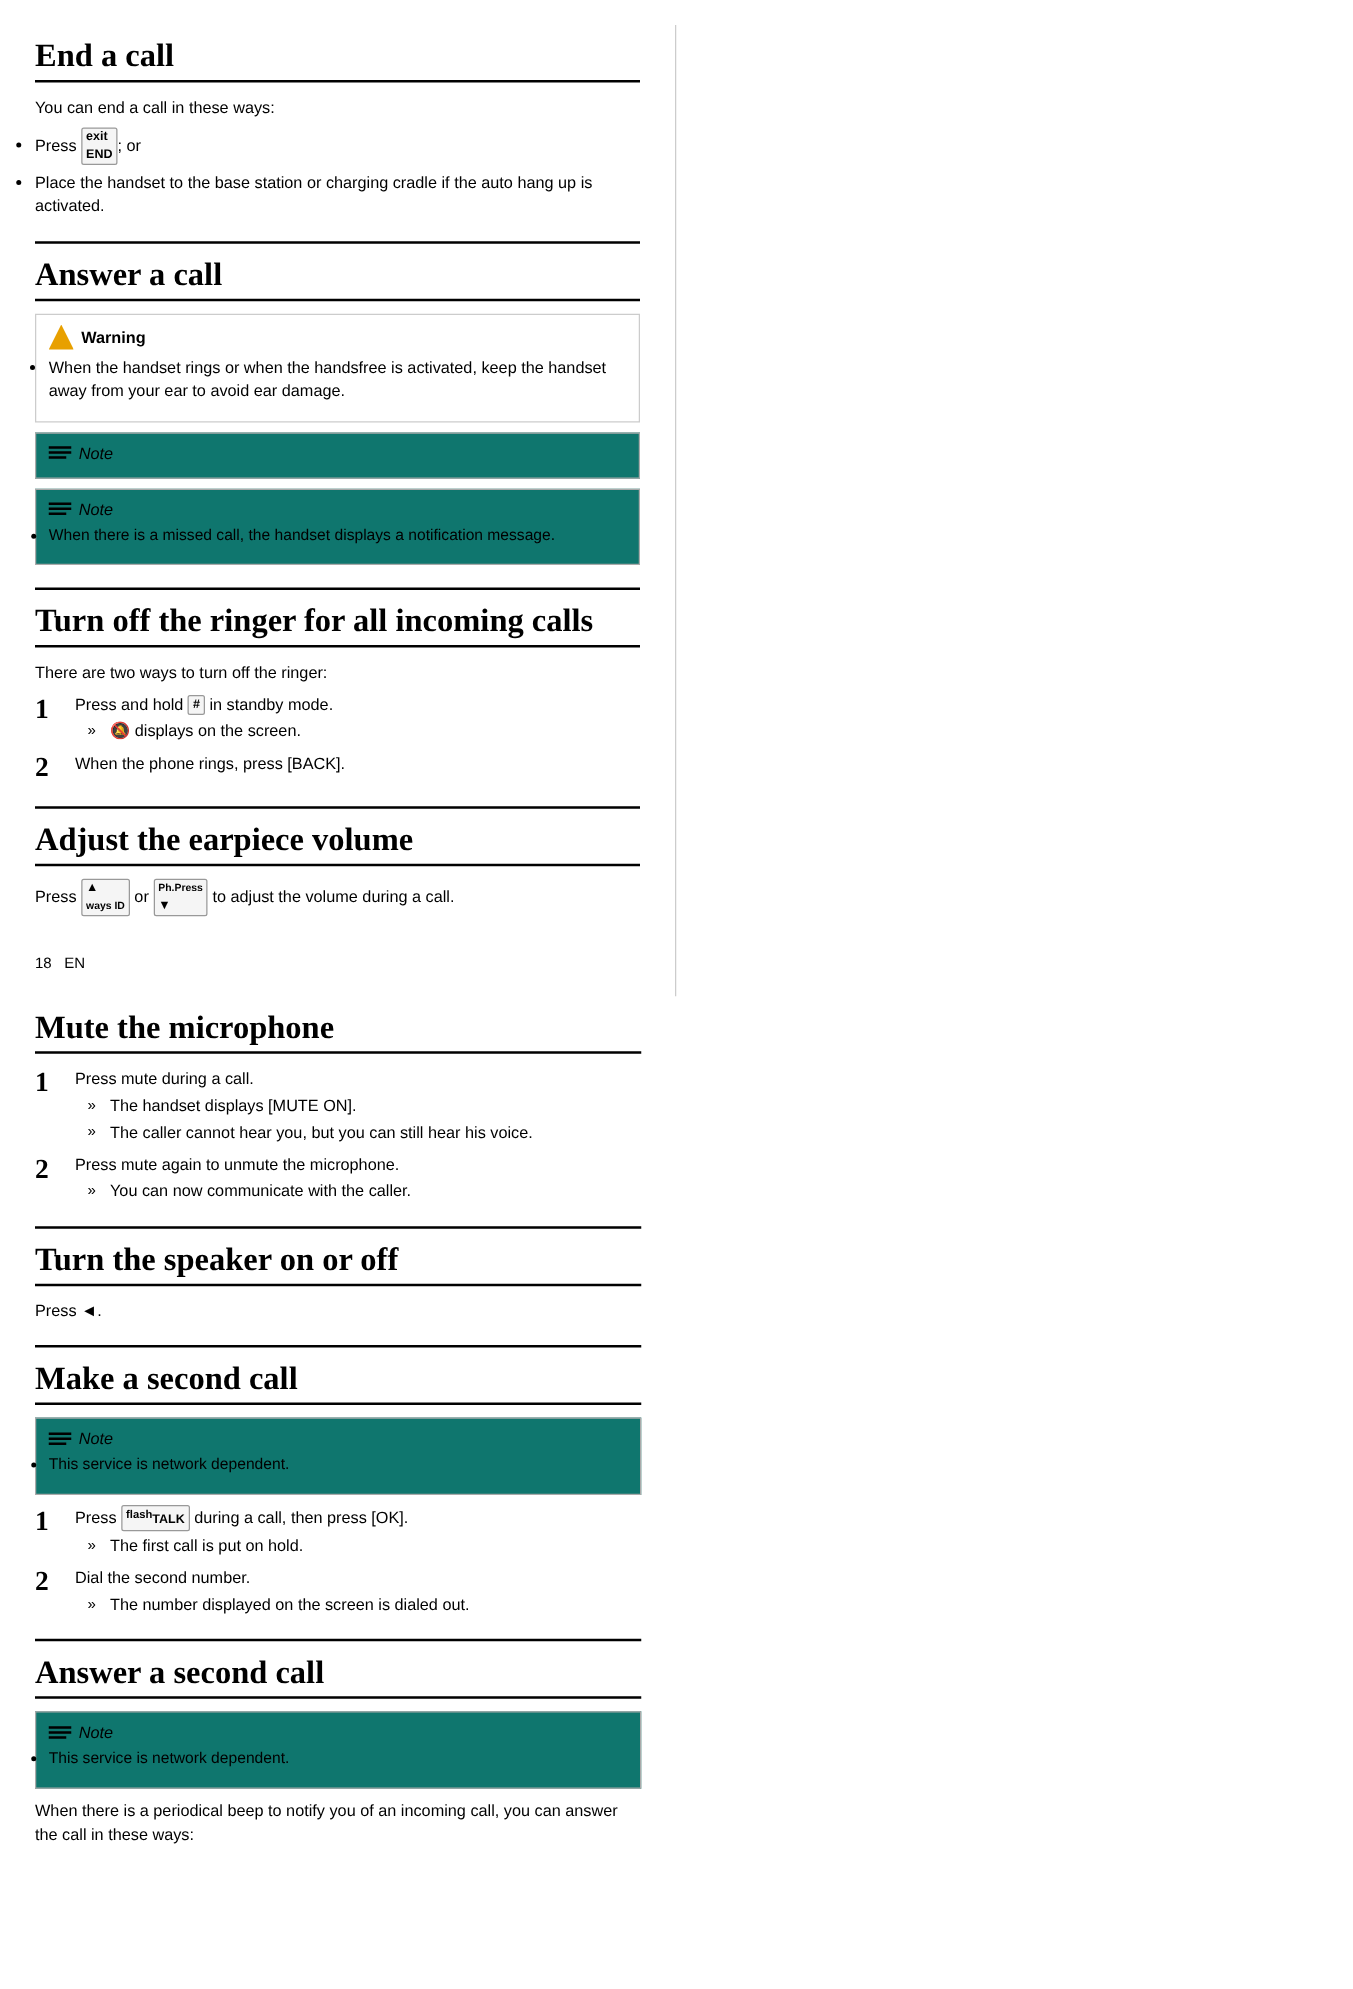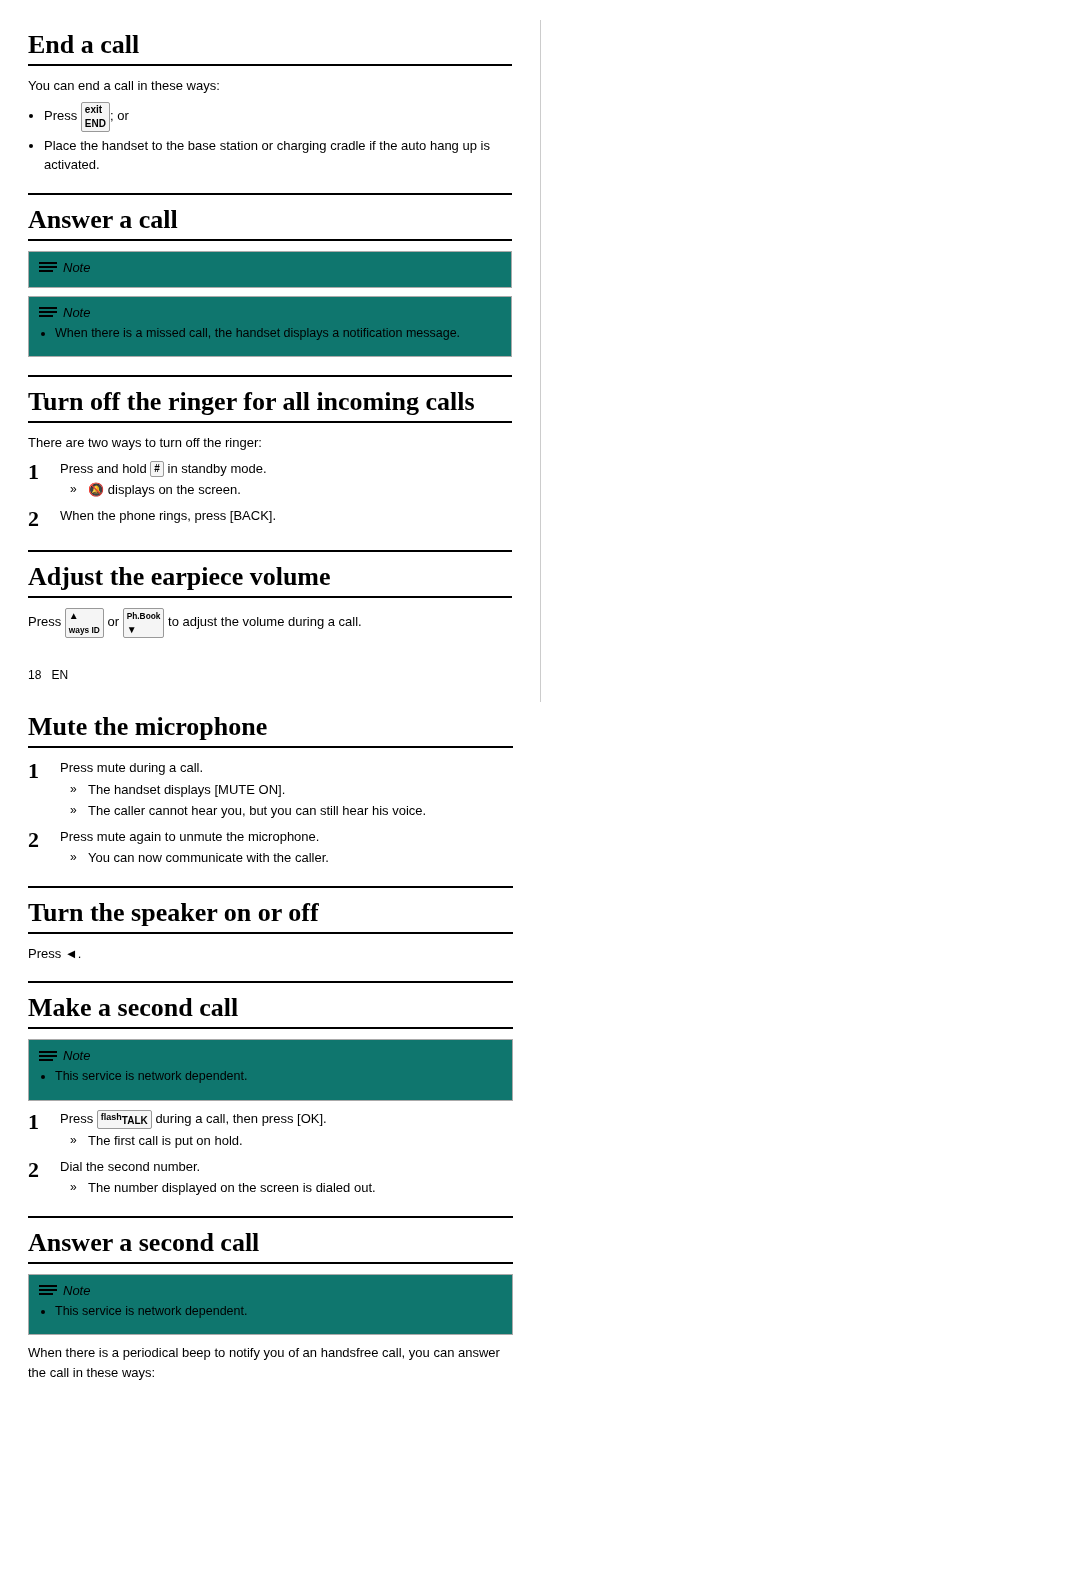--- a/index.html
+++ b/index.html
@@ -40,21 +40,21 @@
     }
     .section-divider {
       border-top: 2px solid #000;
       margin: 18px 0 10px 0;
     }
     p {
       margin-bottom: 6px;
       line-height: 1.5;
     }
     ul {
-      margin-left: 16px;
+      margin-left: 0;
       margin-bottom: 6px;
     }
     ul li {
       margin-bottom: 4px;
       line-height: 1.5;
     }
     .warning-box {
       border: 1px solid #ccc;
       padding: 8px 10px;
       margin: 8px 0;
@@ -169,20 +169,29 @@
         <li>Press <span class="kbd">exit<br>END</span>; or</li>
         <li>Place the handset to the base station or charging cradle if the auto hang up is activated.</li>
       </ul>
     </div>
 
     <div class="section-divider"></div>
 
     <div class="section">
       <div class="section-title">Answer a call</div>
 
+      <div class="warning-box">
+        <div class="warning-header">
+          <span class="warning-icon"></span>
+          <span>Warning</span>
+        </div>
+        <ul>
+          <li>When the handset rings or when the handsfree is activated, keep the handset away from your ear to avoid ear damage.</li>
+        </ul>
+      </div>
 
       <div class="note-box">
         <div class="note-header">
           <span class="note-icon">
             <span class="note-line"></span>
             <span class="note-line"></span>
             <span class="note-line note-line-short"></span>
           </span>
           <em>Note</em>
         </div>
@@ -223,21 +232,21 @@
       <div class="step-row">
         <div class="step-num">2</div>
         <div class="step-content">When the phone rings, press [BACK].</div>
       </div>
     </div>
 
     <div class="section-divider"></div>
 
     <div class="section">
       <div class="section-title">Adjust the earpiece volume</div>
-      <p>Press <span class="kbd">▲<br><small>ways ID</small></span> or <span class="kbd"><small>Ph.Book</small><br>▼</span> to adjust the volume during a call.</p>
+      <p>Press <span class="kbd">▲<br><small>ways ID</small></span> or <span class="kbd"><small>Ph.Press</small><br>▼</span> to adjust the volume during a call.</p>
     </div>
 
     <div class="page-num">
       <span>18</span>&nbsp;&nbsp;&nbsp;<span>EN</span>
     </div>
 
   </div>
 
   <div class="right-col">
 
@@ -332,17 +341,17 @@
             <span class="note-line"></span>
             <span class="note-line note-line-short"></span>
           </span>
           <em>Note</em>
         </div>
         <ul class="note-text">
           <li>This service is network dependent.</li>
         </ul>
       </div>
 
-      <p>When there is a periodical beep to notify you of an handsfree call, you can answer the call in these ways:</p>
+      <p>When there is a periodical beep to notify you of an incoming call, you can answer the call in these ways:</p>
     </div>
 
   </div>
 </div>
 
 </body></html>

